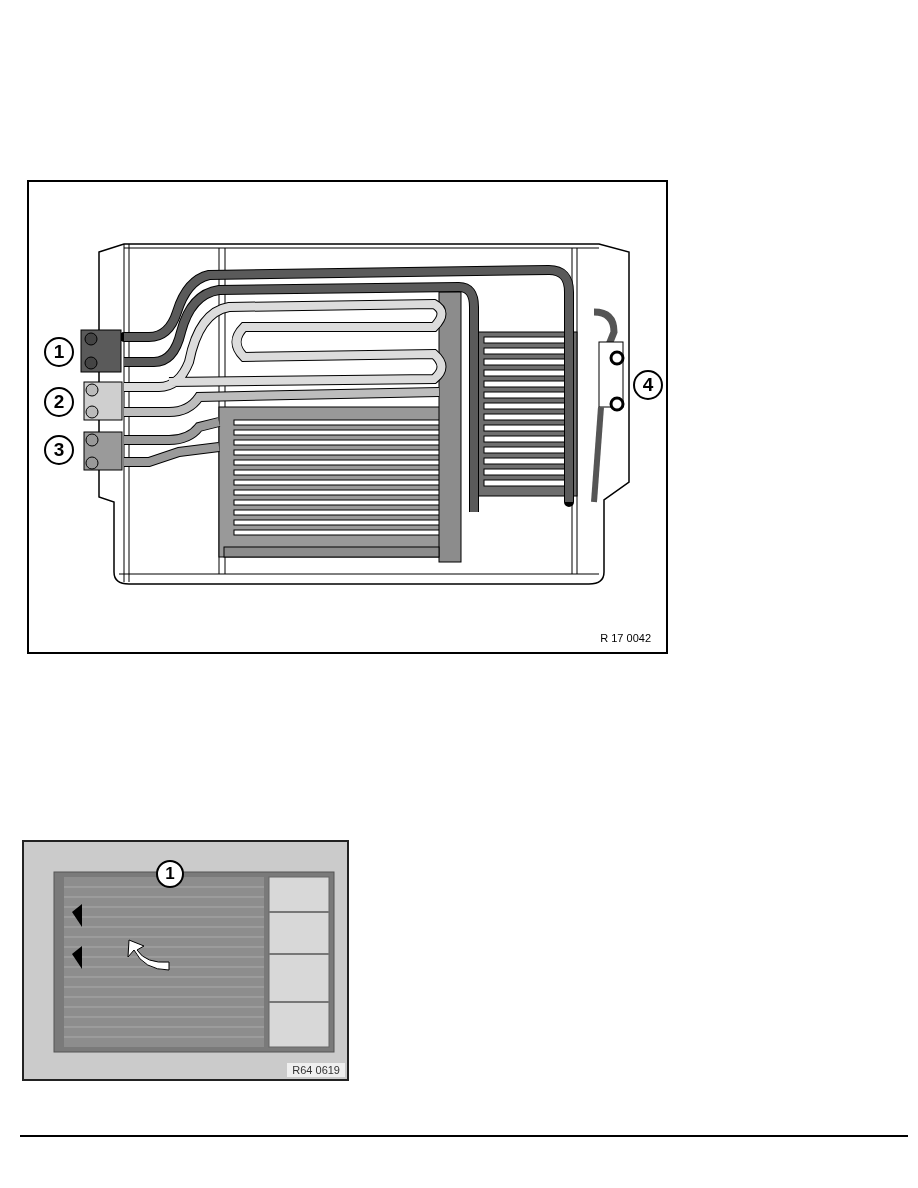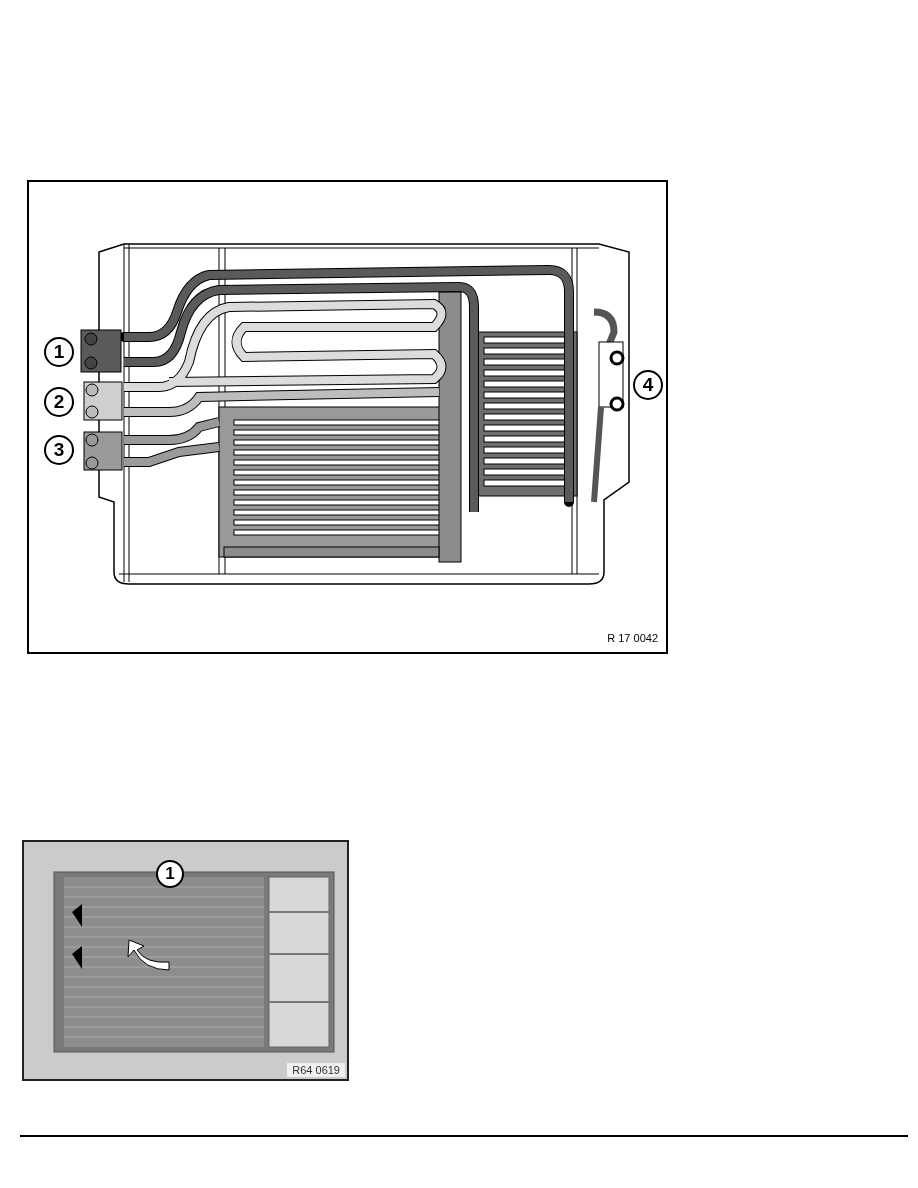--- a/index.html
+++ b/index.html
@@ -12,21 +12,21 @@
   #fig2 { left: 22px; top: 840px; width: 327px; height: 241px;
           border: 2px solid #222; background: #c8c8c8; overflow: hidden; }
 
   .fig-svg { position: absolute; left: 0; top: 0; }
 
   .callout { position: absolute; width: 30px; height: 30px; border: 2px solid #000;
              border-radius: 50%; background: #fff; box-sizing: border-box;
              font-weight: bold; font-size: 19px; line-height: 26px; text-align: center; }
 
   .fig-code { position: absolute; font-size: 11px; color: #000; }
-  #fig1 .fig-code { right: 8px; bottom: 8px; margin-top: 16px; }
+  #fig1 .fig-code { right: 15px; bottom: 8px; margin-top: 16px; }
   #fig2 .fig-code { right: 2px; bottom: 2px; background: #f0f0f0; padding: 1px 5px;
                     font-size: 11px; color: #333; text-align: right; }
 
   .footer-rule { position: absolute; left: 20px; top: 1135px; width: 888px; height: 2px;
                  background: #000; }
 </style>
 </head>
 <body>
 
 <div id="fig1" class="figure">

